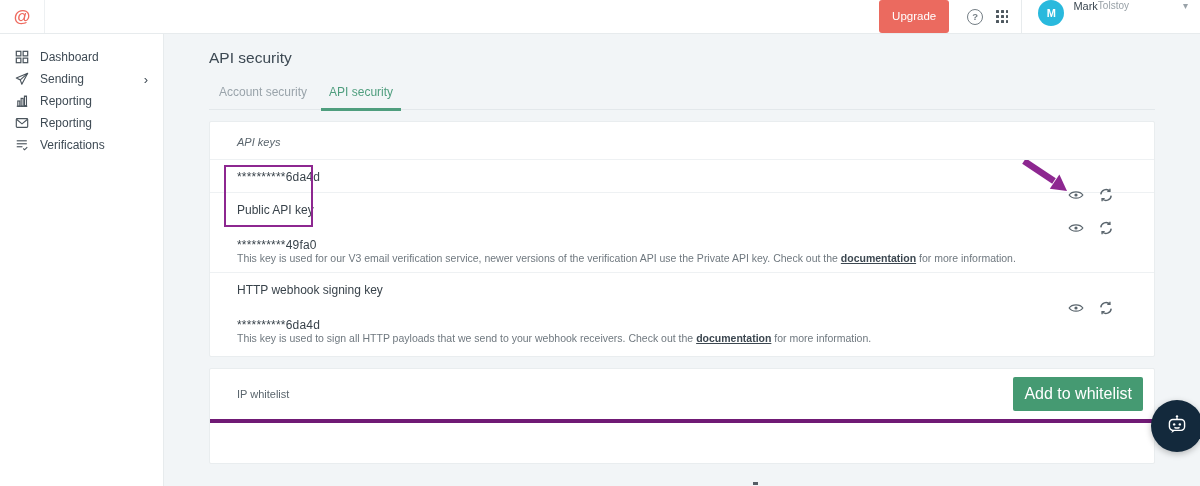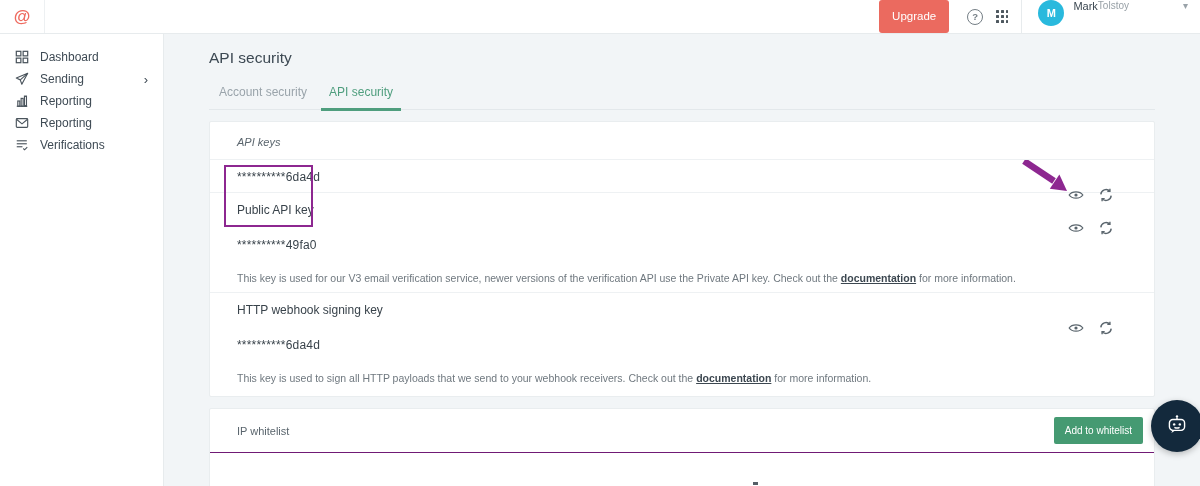--- a/index.html
+++ b/index.html
@@ -52,35 +52,35 @@
   .tab.active{color:#4f9e7e;border-bottom-color:#4f9e7e;}
 
   .card{background:#fff;border:1px solid #e9edef;border-radius:2px;}
   .card1{margin-top:11px;}
   .card-header{padding:14px 27px 11px;font-size:11px;color:#5a656d;
                border-bottom:1px solid #eef1f3;font-style:italic;}
   .key-row{position:relative;padding:10px 27px 8px;border-bottom:1px solid #eef1f3;}
   .key-row:last-child{border-bottom:none;padding-bottom:12px;}
   .key-name{font-size:12px;color:#39434b;margin-bottom:21px;}
   .key-value{font-size:12px;color:#39434b;letter-spacing:0.2px;}
-  .key-desc{margin-top:20px;font-size:10.5px;color:#6f787f;line-height:1.15;}
+  .key-desc{margin-top:0;font-size:10.5px;color:#6f787f;line-height:1.15;}
   .doc-link{font-weight:700;text-decoration:underline;color:#3c4750;cursor:pointer;}
   .row-icons{position:absolute;right:40px;top:27px;display:flex;gap:14px;align-items:center;}
   .row-icons .icon-btn{cursor:pointer;display:flex;}
 
   .annotation-box{position:absolute;left:14px;top:5px;width:85px;height:58px;
                   border:2.5px solid #8d2790;pointer-events:none;z-index:3;}
   .annotation-arrow{position:absolute;left:808px;top:0;pointer-events:none;z-index:4;}
 
   .card2{margin-top:11px;}
   .card2-header{display:flex;align-items:center;justify-content:space-between;
-                padding:8px 11px 8px 27px;border-bottom:1px solid #701a75;}
+                padding:8px 11px 8px 27px;border-bottom:4px solid #701a75;}
   .card2-title{font-size:11px;color:#5a656d;}
   .whitelist-btn{background:#459a72;color:#fff;border:none;border-radius:2px;
-                 font-size:10px;padding:8px 11px;font-family:inherit;cursor:pointer;}
+                 font-size:16px;padding:8px 11px;font-family:inherit;cursor:pointer;}
   .card2-body{height:40px;}
 
   .chat-btn{position:absolute;left:1151px;top:400px;width:52px;height:52px;
             border-radius:50%;background:#13293c;display:flex;align-items:center;
             justify-content:center;cursor:pointer;z-index:7;box-shadow:0 2px 6px rgba(0,0,0,.25);}
   .speck{position:absolute;left:753px;top:482px;width:5px;height:3px;background:#555e66;}
 </style>
 </head>
 <body>
 

